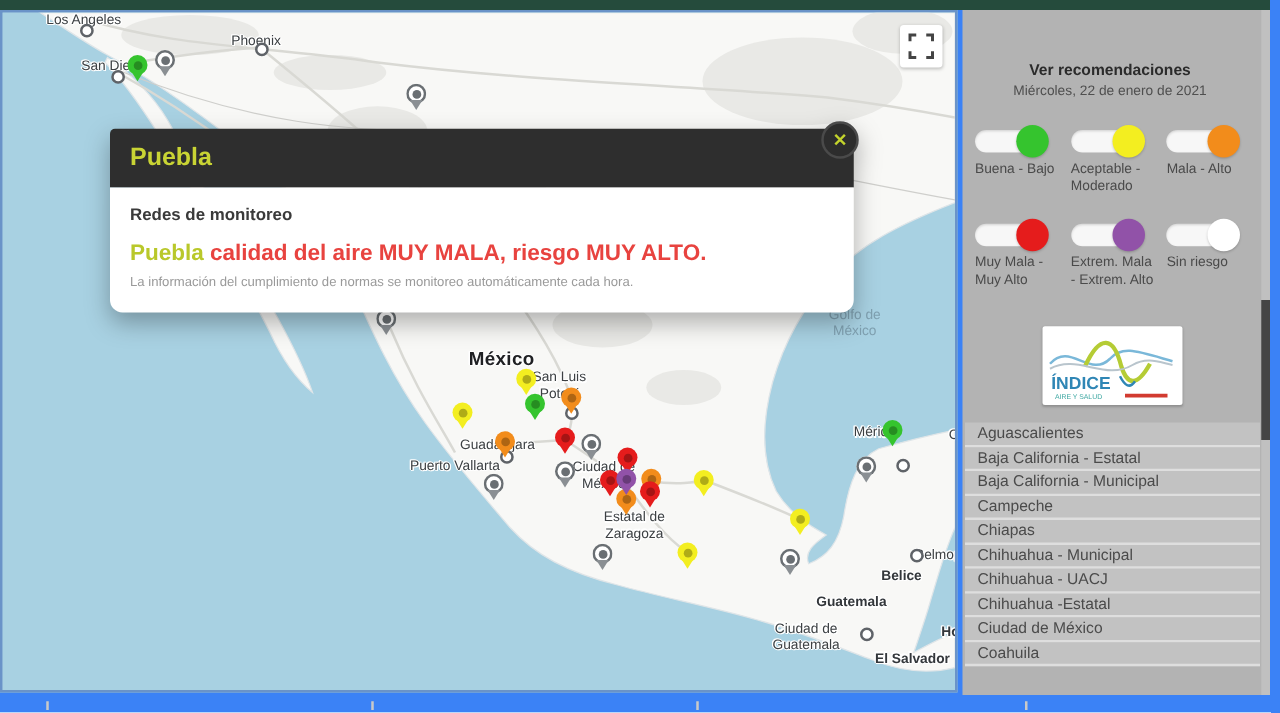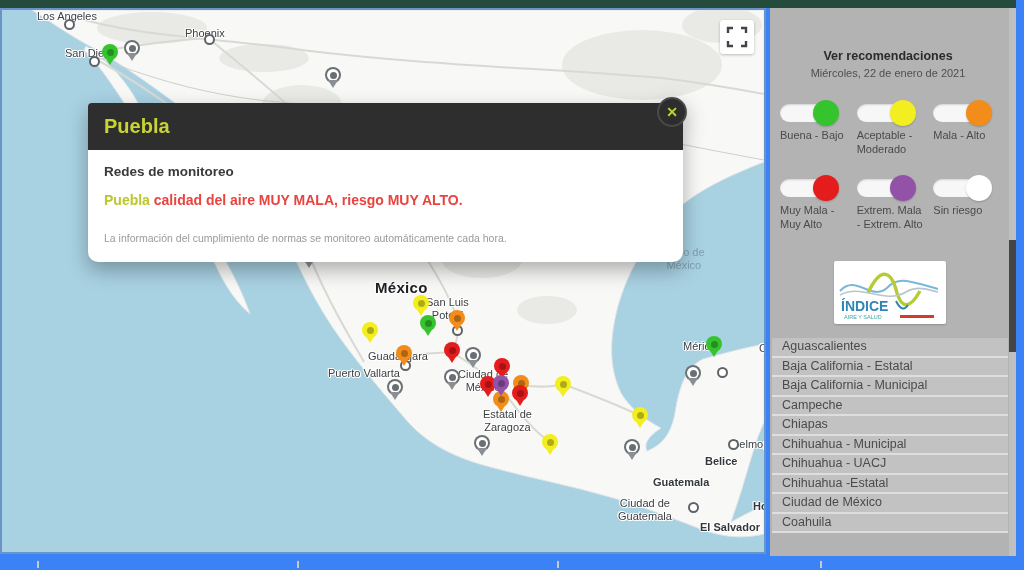--- a/index.html
+++ b/index.html
@@ -36,21 +36,21 @@
   
   .popup{position:absolute;left:86px;top:93px;width:595px;z-index:20;
        filter:drop-shadow(0 8px 10px rgba(0,0,0,.3));}
   .popup-header{height:47px;background:#2e2e2e;border-radius:4px 4px 0 0;display:flex;align-items:center;}
   .popup-title{color:#c9d434;font-size:20px;font-weight:700;padding-left:16px;}
   .popup-close{position:absolute;right:-4px;top:-6px;width:30px;height:30px;border-radius:50%;
        background:#2d2d2d;border:2px solid #4a4a4a;color:#c3d32c;font-size:14px;font-weight:700;
        line-height:1;cursor:pointer;z-index:21;padding:0;}
   .popup-body{background:#fff;border-radius:0 0 10px 10px;padding:14px 16px 18px 16px;}
   .popup-section{font-size:13.5px;font-weight:700;color:#3a3a3a;margin-bottom:13px;}
-  .popup-status{font-size:14px;font-weight:700;margin-bottom:24px;}
+  .popup-status{font-size:18px;font-weight:700;margin-bottom:7px;}
   .popup-status .city{color:#b9c82a;}
   .popup-status .warn{color:#e8433f;}
   .popup-note{font-size:10.5px;color:#9a9a9a;}
 
   
   .sidebar{position:absolute;left:770px;top:8px;width:246px;height:548px;background:#b3b3b3;}
   .sb-title{position:absolute;top:10px;left:0;right:10px;text-align:center;font-size:17.5px;
        font-weight:600;color:#1f1f1f;}
   .sb-link{position:absolute;top:41px;left:0;right:10px;text-align:center;font-size:12.5px;
        font-weight:700;color:#2b2b2b;cursor:pointer;}

